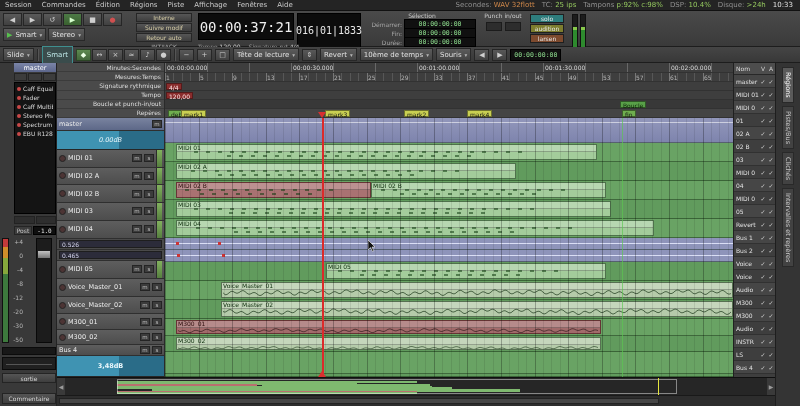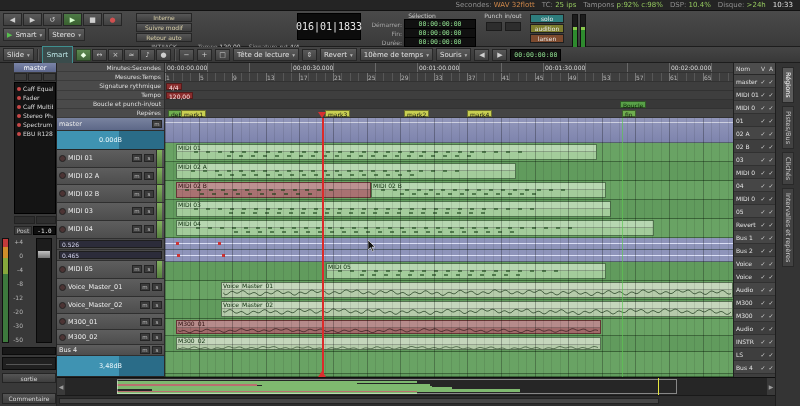--- a/index.html
+++ b/index.html
@@ -29,21 +29,21 @@
          align-items:center;padding:0 3px;gap:3px;color:#e0e0e0;box-sizing:border-box;white-space:nowrap;}
   .combo .arr{font-size:5.5px;color:#b5b5b5;}
   .play-ico{color:#58c04e;font-size:7px;}
   #t-sync{position:absolute;left:136px;top:2px;width:56px;}
   #sync-buttons{display:flex;flex-direction:column;gap:1px;}
   .sync-btn{height:9px;background:linear-gradient(#565656,#3e3e3e);border:1px solid #262626;color:#d8cfa8;
             font-size:6px;display:flex;align-items:center;justify-content:center;box-sizing:border-box;}
   #sync-label{font-size:6px;color:#a8a8a8;text-align:center;margin-top:1px;}
   #t-clock1{position:absolute;left:198px;top:2px;width:96px;height:27px;background:#0c0c0c;border:1px solid #000;
             color:#efefef;font-size:14px;display:flex;align-items:center;justify-content:center;box-sizing:border-box;}
-  #t-clock2{position:absolute;left:297px;top:2px;width:64px;height:27px;background:#0c0c0c;border:1px solid #000;
+  #t-clock2{position:absolute;left:297px;top:2px;width:64px;height:35px;background:#0c0c0c;border:1px solid #000;
             color:#e8e8e8;font-size:10px;display:flex;align-items:center;justify-content:center;box-sizing:border-box;}
   #t-temporow{position:absolute;left:198px;top:32px;display:flex;gap:8px;font-size:6px;color:#cfcfcf;}
   #t-temporow .dim{color:#9a9a9a;}
   #t-selection{position:absolute;left:368px;top:1px;width:108px;}
   .sel-title{font-size:6px;color:#cccccc;text-align:center;height:7px;}
   .sel-row{display:flex;height:8px;align-items:center;margin-top:1px;}
   .sel-label{width:34px;text-align:right;font-size:6px;color:#a5a5a5;padding-right:2px;}
   .sel-clock{flex:1;background:#101010;border:1px solid #000;color:#8fdf8f;font-size:6.5px;text-align:center;
              font-family:"DejaVu Sans Mono",monospace;line-height:8px;}
   #t-punch{position:absolute;left:482px;top:1px;width:42px;text-align:center;}
@@ -203,20 +203,30 @@
              display:flex;align-items:center;justify-content:center;}
   #sum-left{left:0;} #sum-right{right:0;}
   #bottombar{position:absolute;left:57px;top:395px;width:718px;height:11px;background:#2d2d2d;
              border-top:1px solid #191919;box-sizing:border-box;}
   #bottombar .thumb{position:absolute;left:2px;top:2px;width:600px;height:6px;background:#464646;border:1px solid #222;box-sizing:border-box;}
 </style>
 </head>
 <body>
 
 <div id="menubar">
+  <div style="display:flex">
+      <span class="menu-item">Session</span>
+      <span class="menu-item">Commandes</span>
+      <span class="menu-item">Édition</span>
+      <span class="menu-item">Régions</span>
+      <span class="menu-item">Piste</span>
+      <span class="menu-item">Affichage</span>
+      <span class="menu-item">Fenêtres</span>
+      <span class="menu-item">Aide</span>
+    </div>
   <span class="sp"></span>
   <span style="display:flex;align-items:center">
       <span class="status-pair"><span class="status-label">Secondes: </span><span class="status-value" style="color: rgb(208, 136, 74);">WAV 32flott</span></span>
       <span class="status-pair"><span class="status-label">TC: </span><span class="status-value" style="color: rgb(149, 201, 95); text-align: right;">25 ips</span></span>
       <span class="status-pair"><span class="status-label">Tampons </span><span class="status-value" style="color: rgb(149, 201, 95);">p:92% c:98%</span></span>
       <span class="status-pair"><span class="status-label">DSP: </span><span class="status-value" style="color: rgb(149, 201, 95);">10.4%</span></span>
       <span class="status-pair"><span class="status-label">Disque: </span><span class="status-value" style="color: rgb(149, 201, 95);">&gt;24h</span></span>
     </span>
   <span id="mb-clock">10:33</span>
 </div>
@@ -242,20 +252,21 @@
     </span>
   </div>
   <div id="t-sync">
     <div id="sync-buttons">
         <div class="sync-btn">Interne</div>
         <div class="sync-btn">Suivre modif</div>
         <div class="sync-btn">Retour auto</div>
       </div>
     <div id="sync-label">INT/JACK</div>
   </div>
+  <div id="t-clock1" class="mono">00:00:37:21</div>
   <div id="t-clock2" class="mono">016|01|1833</div>
   <div id="t-temporow">
     <span><span class="dim">Tempo</span>
       <span>120,00</span></span>
     <span><span class="dim">Signature ryt</span>
       <span>4/4</span></span>
   </div>
   <div id="t-selection">
     <div class="sel-title">Sélection</div>
     <div>
@@ -385,21 +396,21 @@
       <span class="marker" style="background: rgb(111, 174, 79); left: 457px;">fin</span>
     </div>
   <div class="ph-tri"></div>
 </div>
 
 <div id="track-headers">
     <div class="thead master-head" style="height: 14px;">
       <span class="tname">master</span>
       <span class="hbtn">m</span>
     </div>
-    <div class="fader-strip" style="height: 20px;">0.00dB</div>
+    <div class="fader-strip" style="height: 20px; font-style: italic;">0.00dB</div>
     <div class="thead" style="height: 19px;">
       <span class="rec-btn"></span>
       <span class="tname">MIDI 01</span>
       <span class="hbtn">m</span>
       <span class="hbtn">s</span>
       <span class="scroomer"></span>
     </div>
     <div class="thead" style="height: 19px;">
       <span class="rec-btn"></span>
       <span class="tname">MIDI 02 A</span>
@@ -463,21 +474,21 @@
       <span class="rec-btn"></span>
       <span class="tname">M300_02</span>
       <span class="hbtn">m</span>
       <span class="hbtn">s</span>
     </div>
     <div class="thead" style="height: 12px;">
       <span class="tname">Bus 4</span>
       <span class="hbtn">m</span>
       <span class="hbtn">s</span>
     </div>
-    <div class="fader-strip" style="height: 22px;">3,48dB</div>
+    <div class="fader-strip" style="height: 22px; font-weight: bold;">3,48dB</div>
   </div>
 <div id="canvas">
   <div id="canvas-rows">
       <div class="crow master" style="height: 25px;">
         <div class="master-line"></div>
       </div>
       <div class="crow g1" style="height: 19px;">
         <div class="region midi" style="left: 11px; width: 421px;">
           <span class="rname">MIDI 01</span>
           <span class="note-band" style="top: 45%; left: 4%; width: 80%;"></span>

